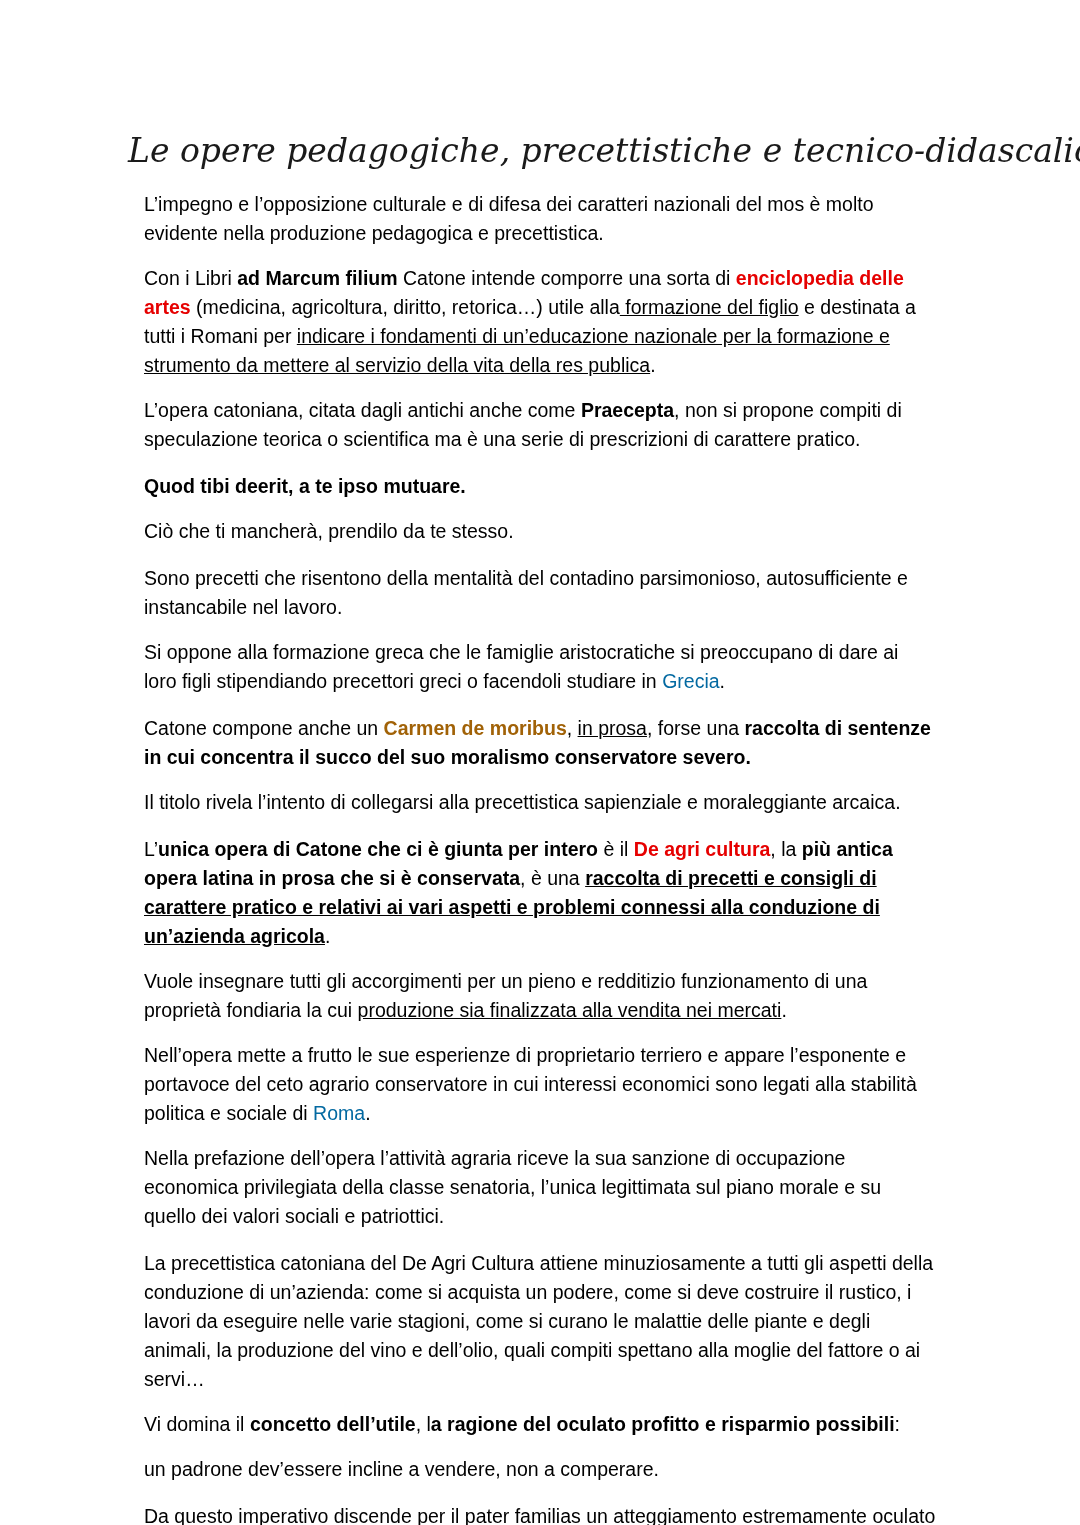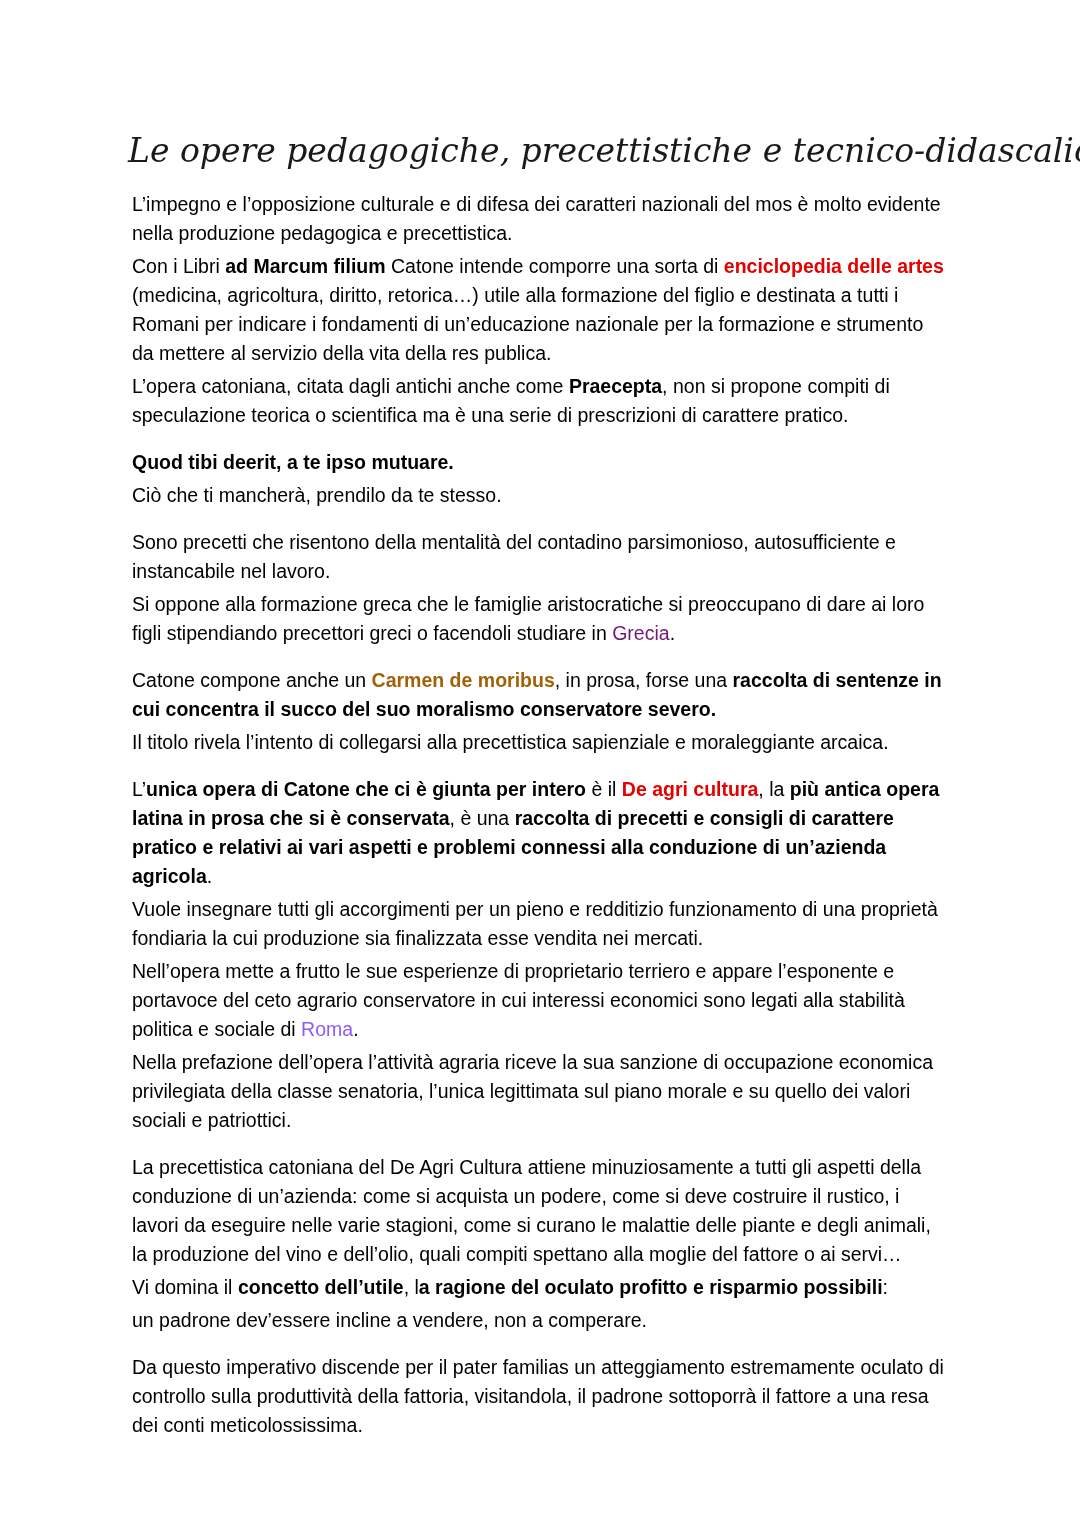--- a/index.html
+++ b/index.html
@@ -31,47 +31,47 @@
     color: #1a1a1a;
     white-space: nowrap;
   }
   .doc-body {
     width: 824px;
     font-size: 19.5px;
     line-height: 29px;
     color: #000000;
   }
   p.para {
-    margin: 4px;
+    margin: 16px;
     padding: 0;
   }
   p.para.gap {
     margin-top: 18px;
   }
   .b { font-weight: bold; }
   .i { }
-  .u { }
+  .u { text-decoration: underline; }
 </style>
 </head>
 <body>
 
 <div class="page">
   <h1 class="doc-title">Le opere pedagogiche, precettistiche e tecnico-didascaliche</h1>
   <div class="doc-body">
       <p class="para"><span>L’impegno e l’opposizione culturale e di difesa dei caratteri nazionali del mos è molto evidente nella produzione pedagogica e precettistica.</span></p>
       <p class="para"><span>Con i Libri </span><span class="b i">ad Marcum filium</span><span> Catone intende comporre una sorta di </span><span class="b i" style="color: rgb(230, 0, 0);">enciclopedia delle artes</span><span> (</span><span class="i">medicina, agricoltura, diritto, retorica…</span><span>) utile alla</span><span class="u"> formazione del figlio</span><span> e destinata a tutti i Romani per </span><span class="u">indicare i fondamenti di un’educazione nazionale per la formazione e strumento da mettere al servizio della vita della res publica</span><span>.</span></p>
       <p class="para"><span>L’opera catoniana, citata dagli antichi anche come </span><span class="b i">Praecepta</span><span>, non si propone compiti di speculazione teorica o scientifica ma è una serie di prescrizioni di carattere pratico.</span></p>
       <p class="para gap"><span class="b i">Quod tibi deerit, a te ipso mutuare.</span></p>
       <p class="para"><span class="i">Ciò che ti mancherà, prendilo da te stesso.</span></p>
       <p class="para gap"><span>Sono precetti che risentono della mentalità del contadino parsimonioso, autosufficiente e instancabile nel lavoro.</span></p>
-      <p class="para"><span>Si oppone alla formazione greca che le famiglie aristocratiche si preoccupano di dare ai loro figli stipendiando precettori greci o facendoli studiare in </span><span style="color: #701a75;">Grecia</span><span>.</span></p>
+      <p class="para"><span>Si oppone alla formazione greca che le famiglie aristocratiche si preoccupano di dare ai loro figli stipendiando precettori greci o facendoli studiare in </span><span style="color: #0369a1;">Grecia</span><span>.</span></p>
       <p class="para gap"><span>Catone compone anche un </span><span class="b i" style="color: #a16207;">Carmen de moribus</span><span>, </span><span class="u">in prosa</span><span>, forse una </span><span class="b">raccolta di sentenze in cui concentra il succo del suo moralismo conservatore severo.</span></p>
       <p class="para"><span>Il titolo rivela l’intento di collegarsi alla precettistica sapienziale e moraleggiante arcaica.</span></p>
       <p class="para gap"><span>L’</span><span class="b">unica opera di Catone che ci è giunta per intero</span><span> è il </span><span class="b i" style="color: rgb(230, 0, 0);">De agri cultura</span><span>, la </span><span class="b">più antica opera latina in prosa che si è conservata</span><span>, è una </span><span class="b u">raccolta di precetti e consigli di carattere pratico e relativi ai vari aspetti e problemi connessi alla conduzione di un’azienda agricola</span><span>.</span></p>
-      <p class="para"><span>Vuole insegnare tutti gli accorgimenti per un pieno e redditizio funzionamento di una proprietà fondiaria la cui </span><span class="u">produzione sia finalizzata esse vendita nei mercati</span><span>.</span></p>
-      <p class="para"><span>Nell’opera mette a frutto le sue esperienze di proprietario terriero e appare l’esponente e portavoce del ceto agrario conservatore in cui interessi economici sono legati alla stabilità politica e sociale di </span><span style="color: #8b5cf6;">Roma</span><span>.</span></p>
+      <p class="para"><span>Vuole insegnare tutti gli accorgimenti per un pieno e redditizio funzionamento di una proprietà fondiaria la cui </span><span class="u">produzione sia finalizzata alla vendita nei mercati</span><span>.</span></p>
+      <p class="para"><span>Nell’opera mette a frutto le sue esperienze di proprietario terriero e appare l’esponente e portavoce del ceto agrario conservatore in cui interessi economici sono legati alla stabilità politica e sociale di </span><span style="color: #0369a1;">Roma</span><span>.</span></p>
       <p class="para"><span>Nella prefazione dell’opera l’attività agraria riceve la sua sanzione di occupazione economica privilegiata della classe senatoria, l’unica legittimata sul piano morale e su quello dei valori sociali e patriottici.</span></p>
       <p class="para gap"><span>La precettistica catoniana del De Agri Cultura attiene minuziosamente a tutti gli aspetti della conduzione di un’azienda: </span><span class="i">come si acquista un podere, come si deve costruire il rustico, i lavori da eseguire nelle varie stagioni, come si curano le malattie delle piante e degli animali, la produzione del vino e dell’olio, quali compiti spettano alla moglie del fattore o ai servi…</span></p>
       <p class="para"><span>Vi domina il </span><span class="b">concetto dell’utile</span><span>, l</span><span class="b">a ragione del oculato profitto e risparmio possibili</span><span>:</span></p>
       <p class="para"><span class="i">un padrone dev’essere incline a vendere, non a comperare.</span></p>
       <p class="para gap"><span>Da questo imperativo discende per il pater familias un atteggiamento estremamente oculato di controllo sulla produttività della fattoria, visitandola, il padrone sottoporrà il fattore a una resa dei conti meticolossissima.</span></p>
     </div>
 </div>
 
 </body></html>

